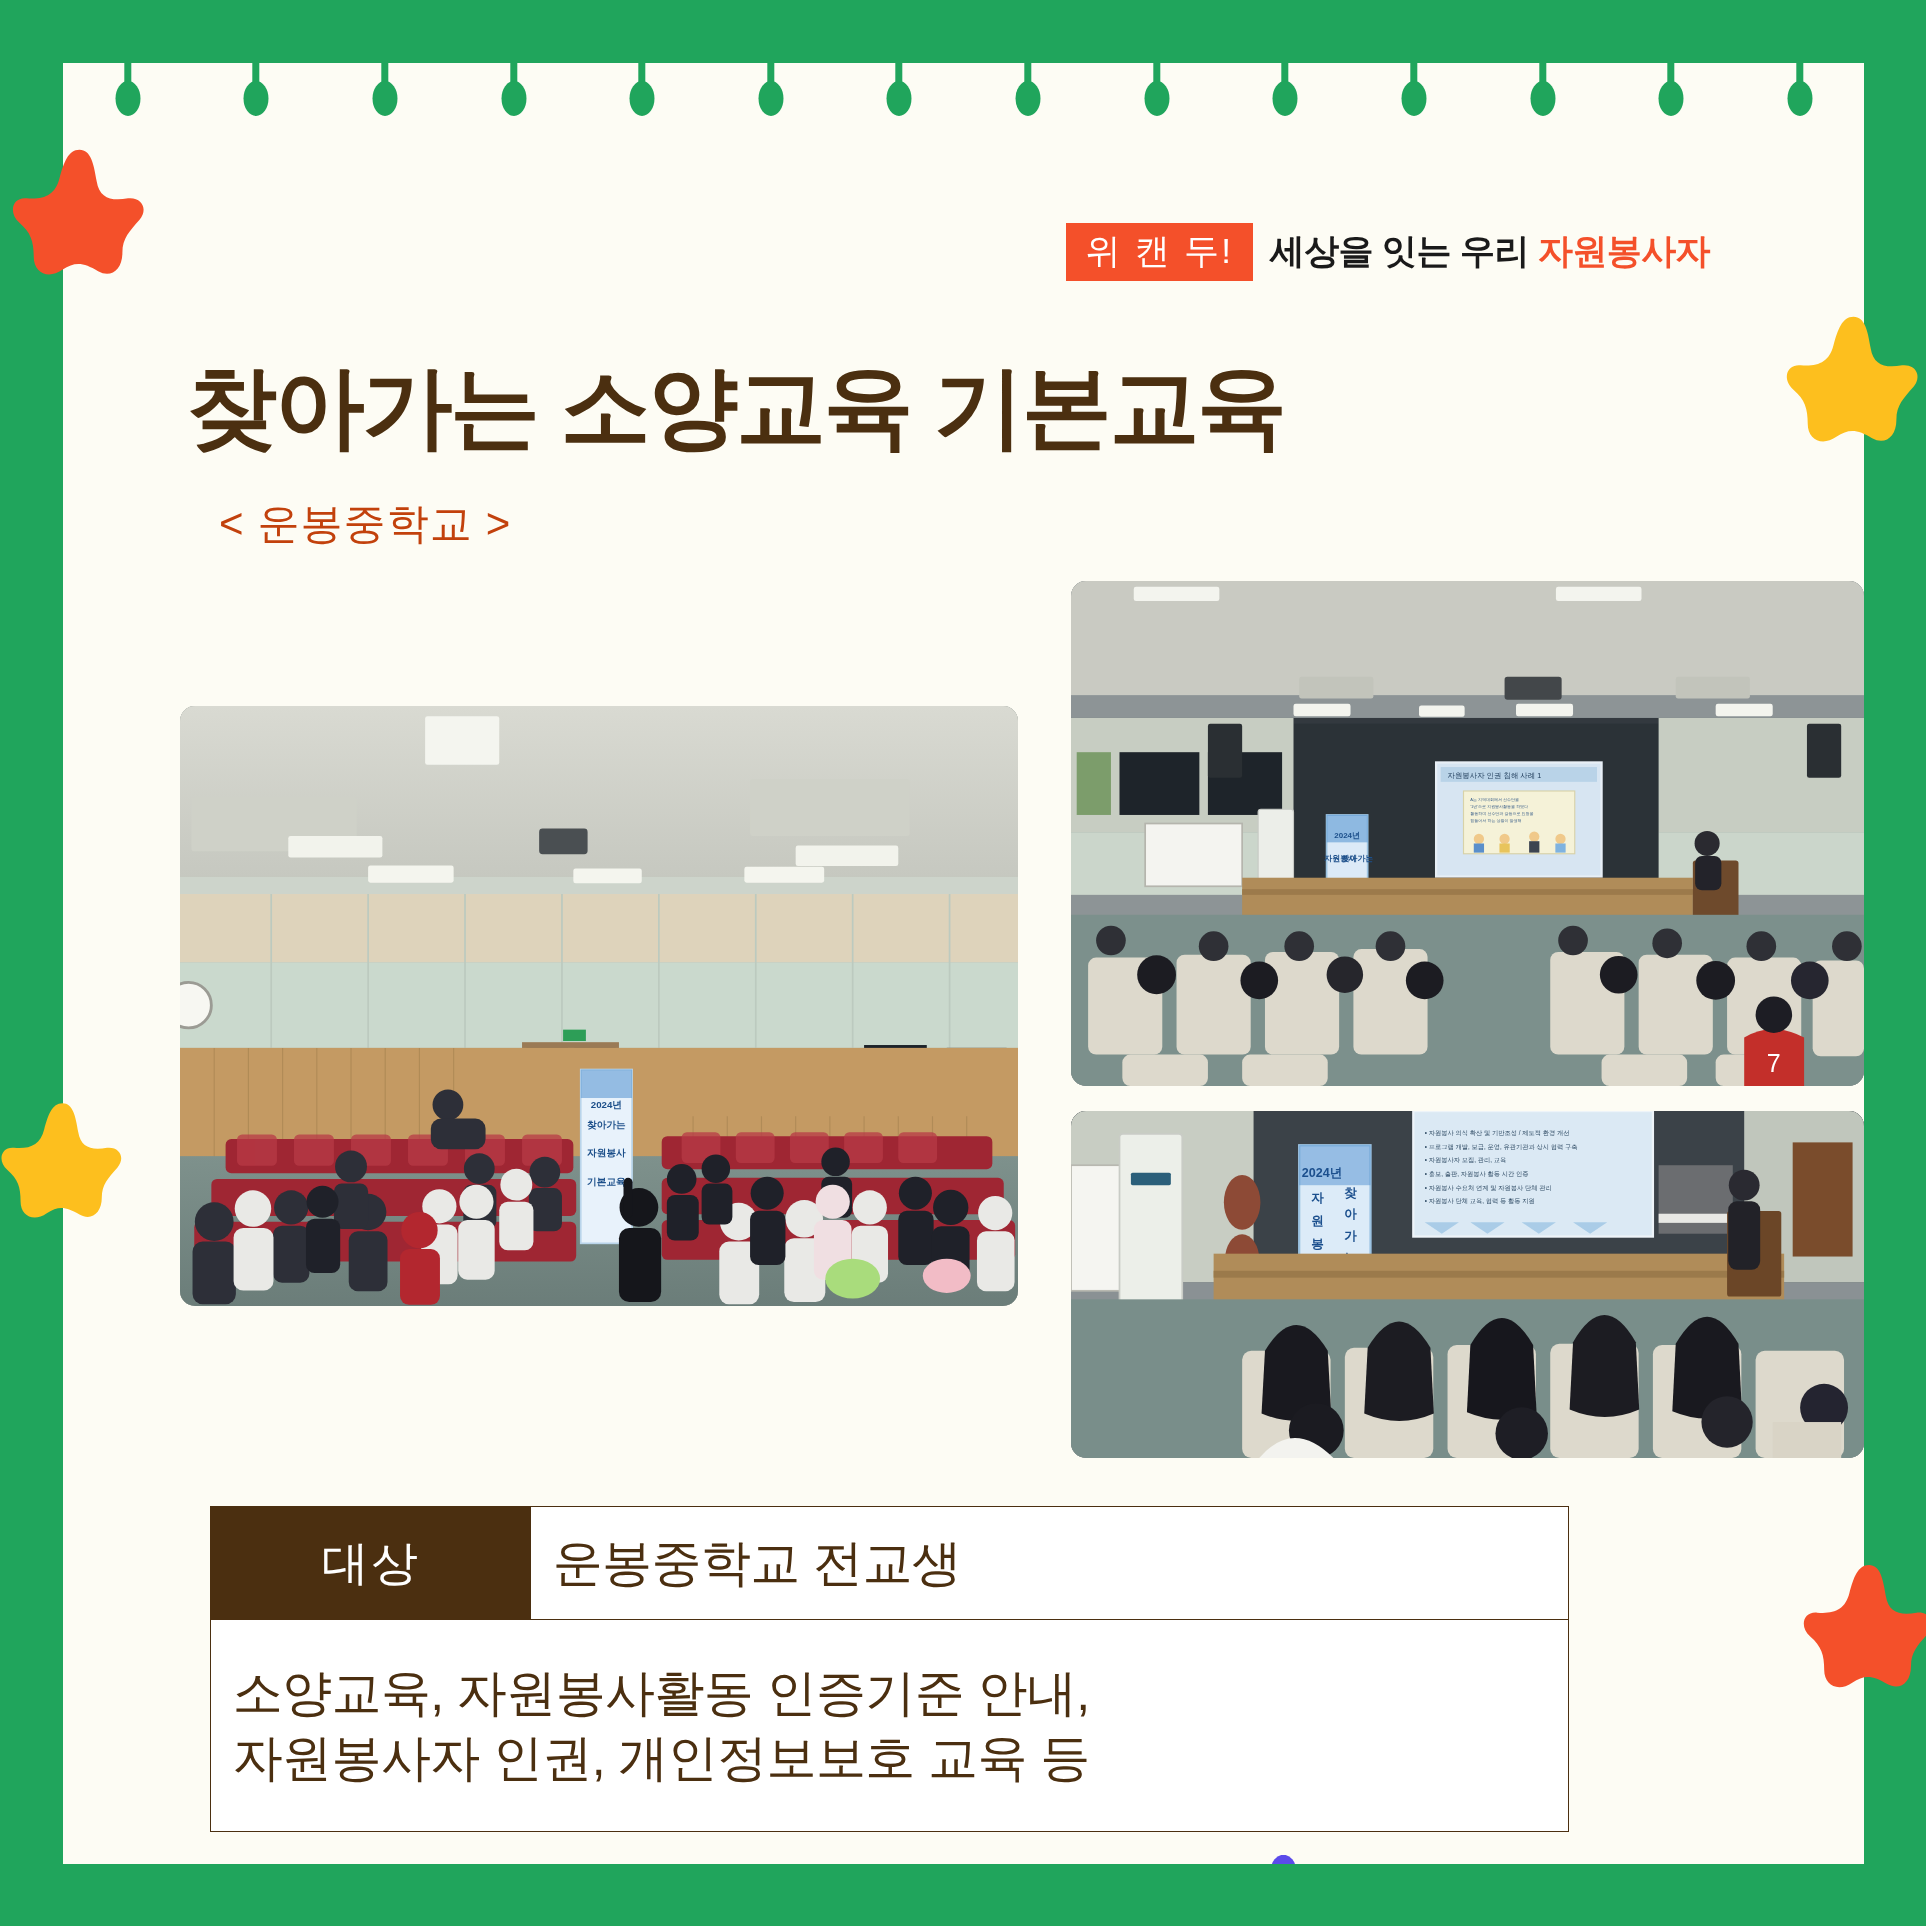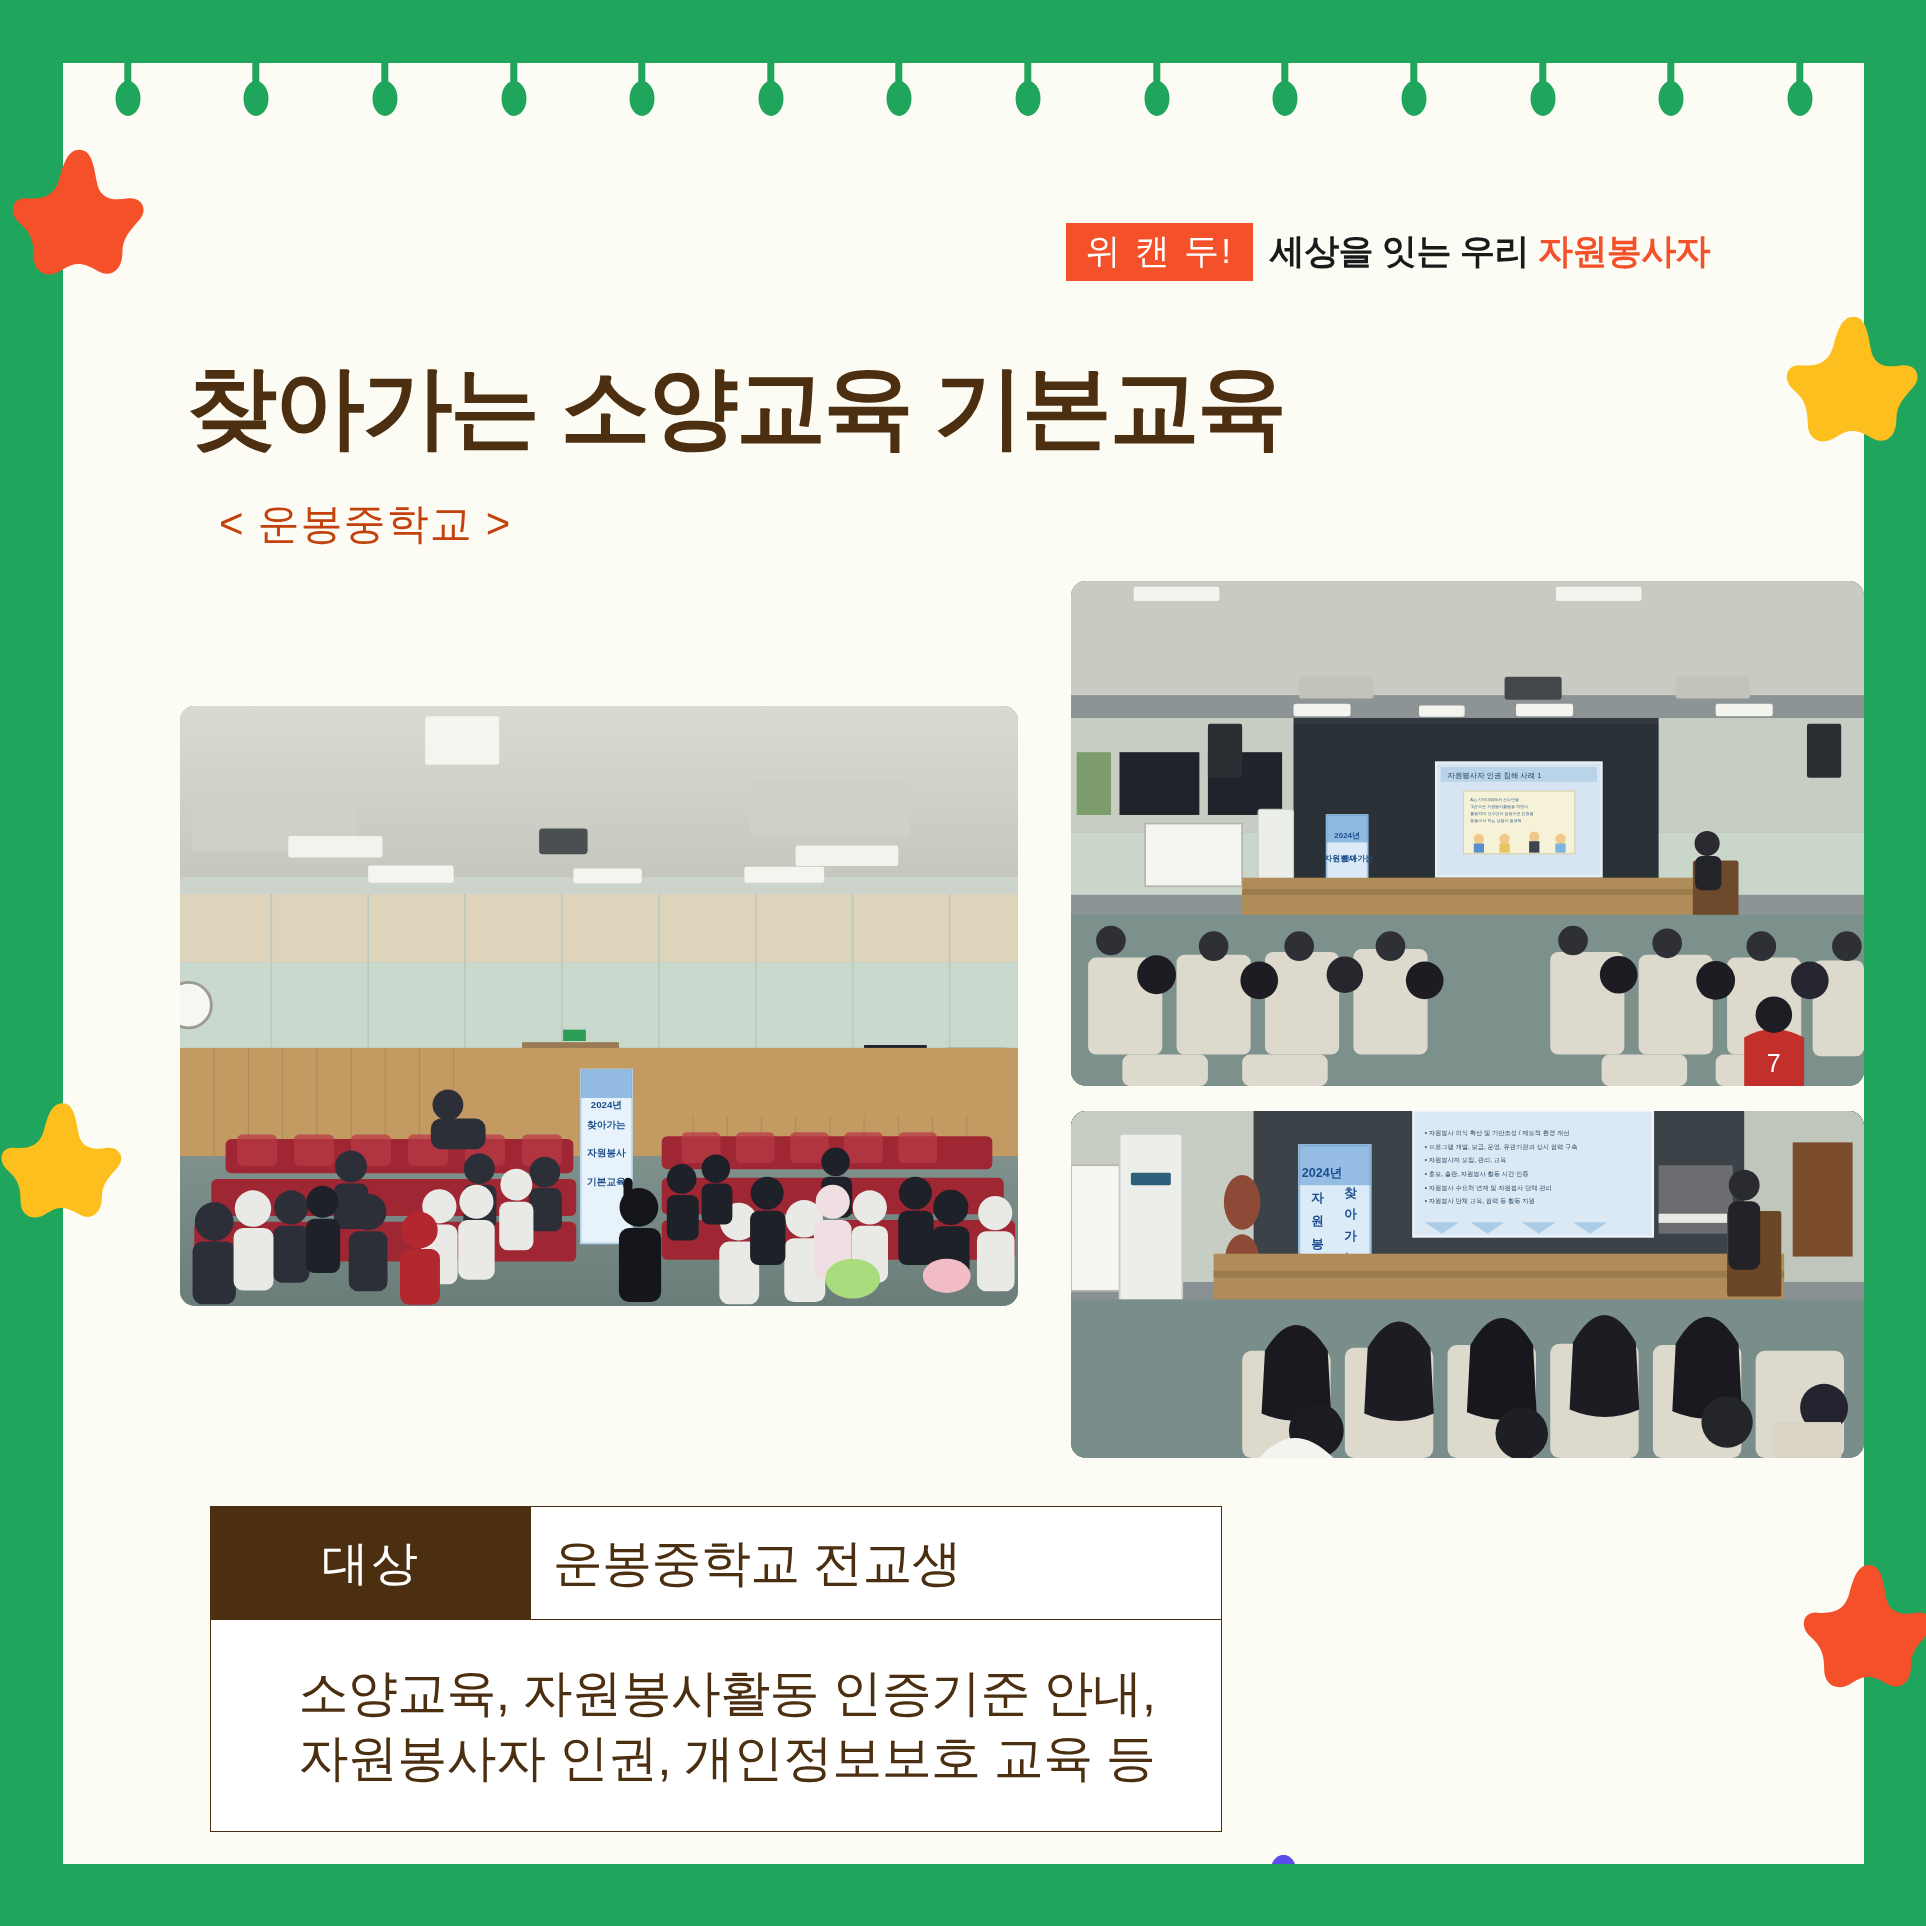--- a/index.html
+++ b/index.html
@@ -126,21 +126,21 @@
   #photo-group  { left:117px;  top:643px; width:838px; height:600px; }
   #photo-lecture{ left:1008px; top:518px;  width:793px; height:505px; }
   #photo-audience{left:1008px; top:1048px; width:793px; height:347px; }
 
   .photo svg { display:block; width:100%; height:100%; }
 
   
   #info-table {
     position:absolute;
     left:147px; top:1443px;
-    width:1012px;
+    width:1359px;
     border:1.7px solid #4b2f10;
     z-index:5;
     background:#ffffff;
   }
   .info-row { display:flex; }
   .info-row + .info-row { border-top:1.7px solid #4b2f10; }
   .info-label {
     width:320px;
     flex:0 0 320px;
     background:#4b2f10;
@@ -161,21 +161,21 @@
     padding:17px 0 17px 21.7px;
     font-size:50px;
     line-height:1.3;
     letter-spacing:-0.6px;
   }
   #row-target .info-label,
   #row-target .info-value { height:112px; }
   #row-target .info-value { padding-top:0; padding-bottom:0; }
   #row-content .info-label,
   #row-content .info-value { height:211px; }
-  #row-content .info-value { padding-top:0; padding-bottom:0;text-align:center; }
+  #row-content .info-value { padding-top:0; padding-bottom:0; }
 
   
   #logo-block {
     position:absolute;
     left:1192px; top:1792px;
     display:flex;
     align-items:center;
     gap:16px;
     z-index:5;
   }

